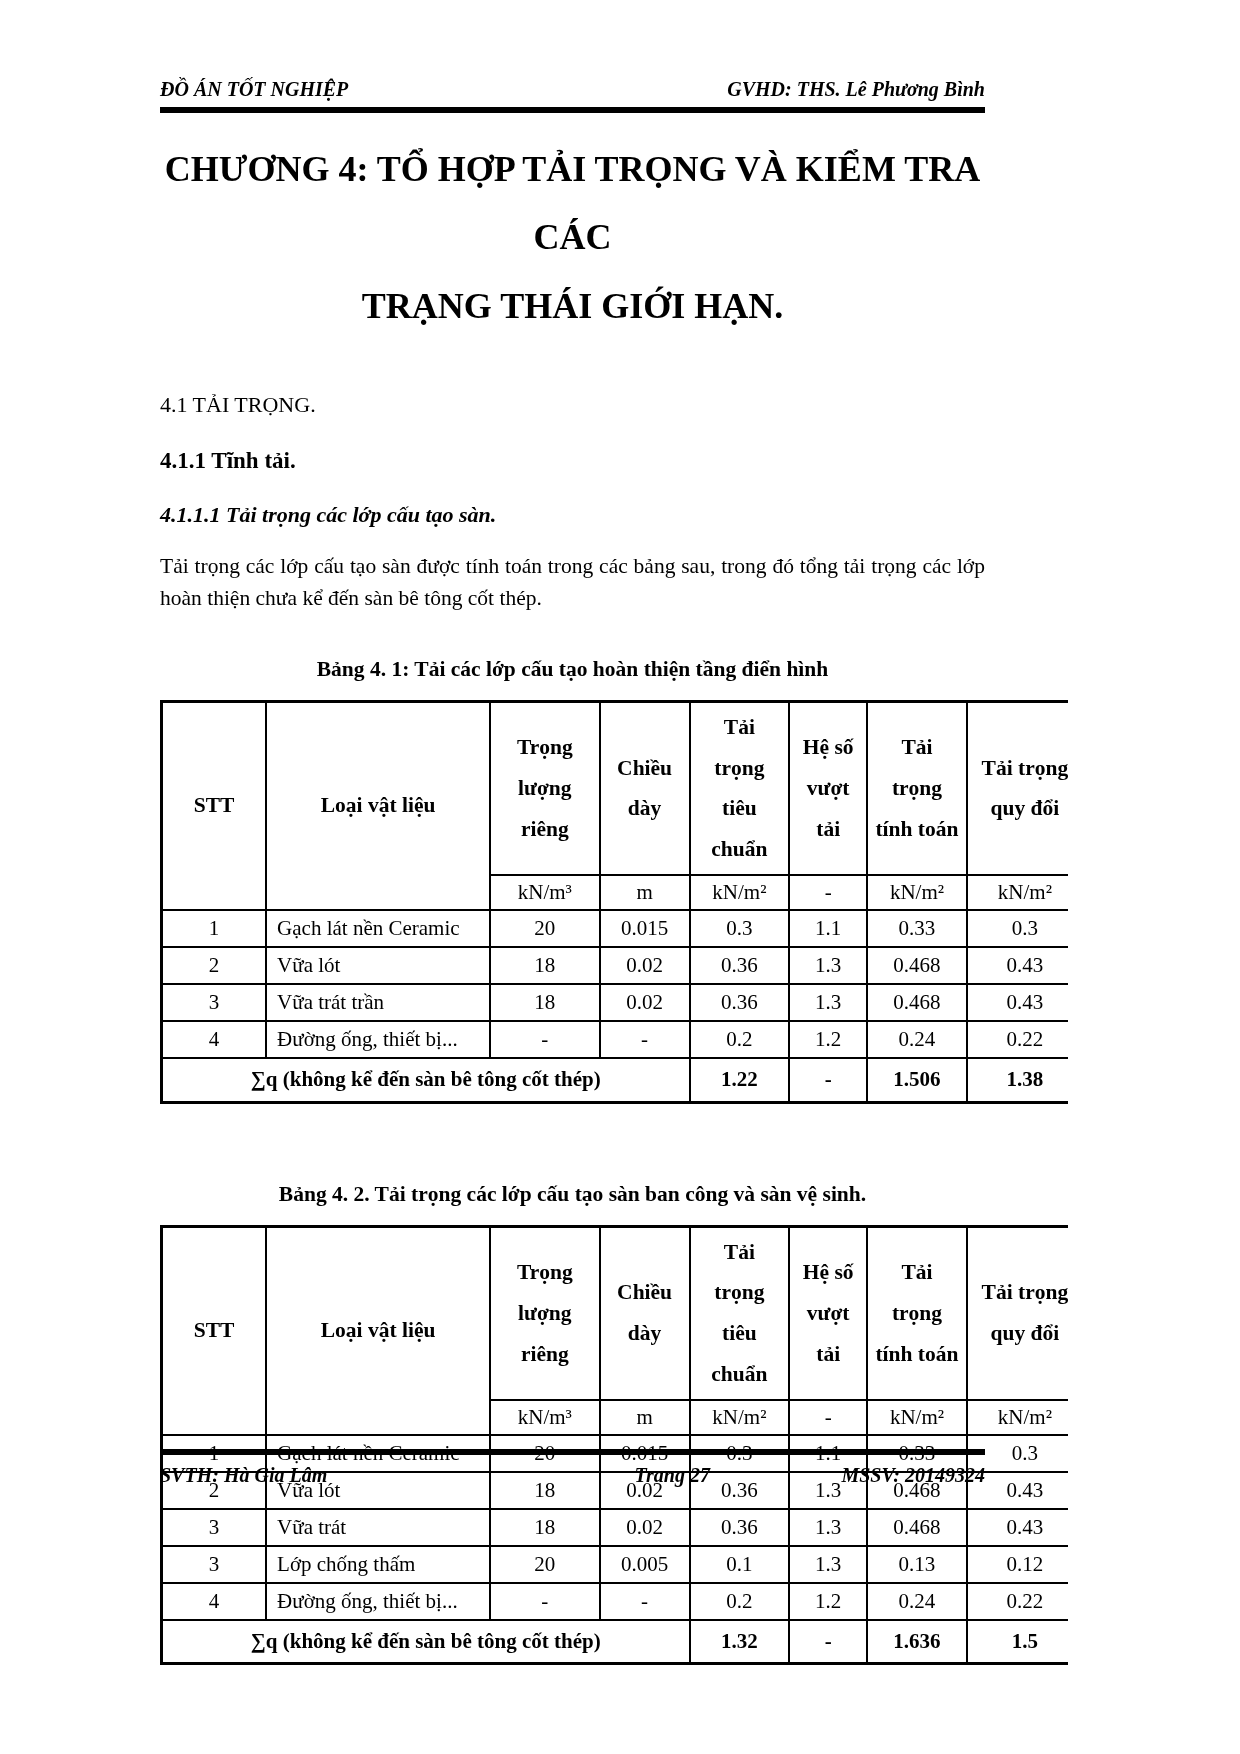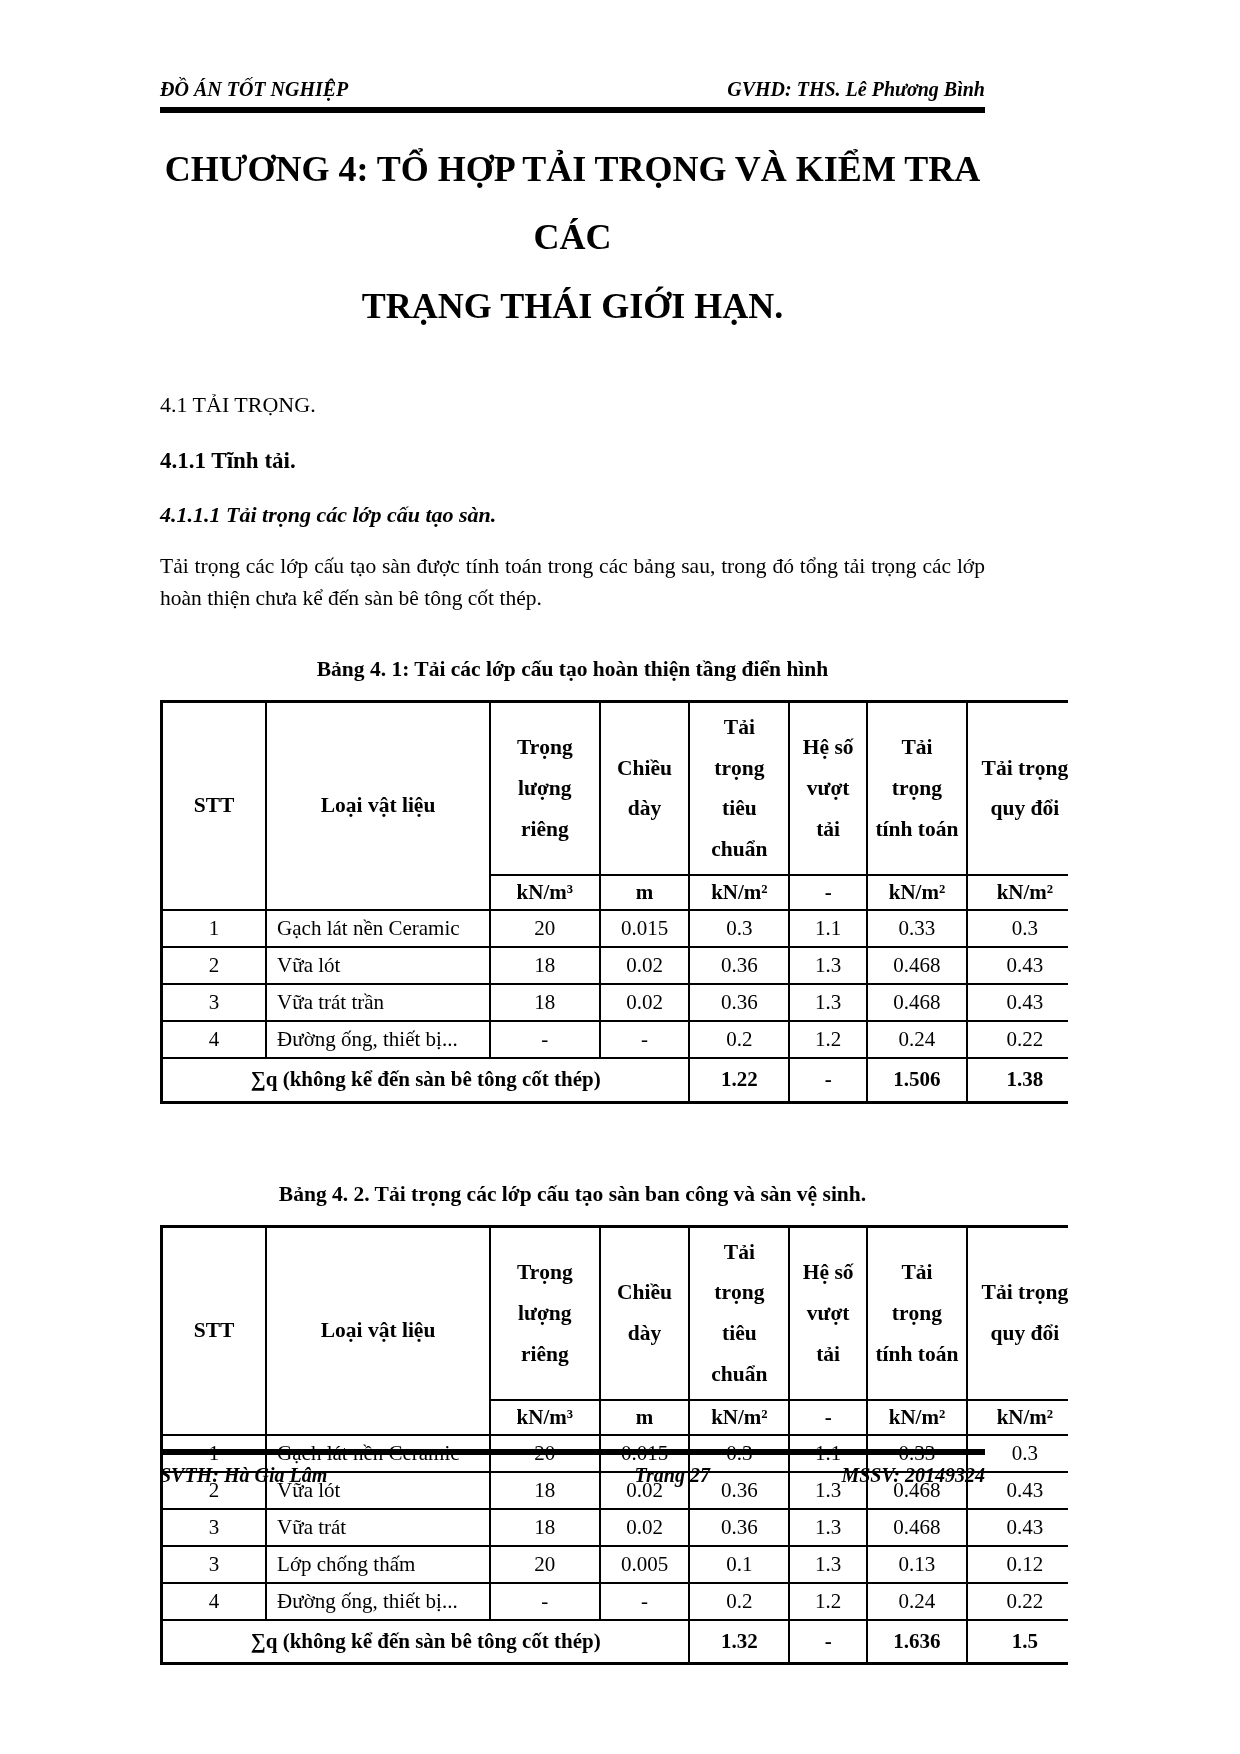--- a/index.html
+++ b/index.html
@@ -89,21 +89,21 @@
     vertical-align: middle;
     padding: 4px 6px;
   }
   table.load th.main {
     font-size: 21.5px;
     white-space: pre-line;
     line-height: 1.9;
     height: 118px;
     font-weight: bold;
   }
-  table.load thead td { height: 34px; font-weight: bold; border-radius: 9px; }
+  table.load thead td { height: 34px; font-weight: normal; border-radius: 9px; }
   table.load tbody td { height: 37px; }
   table.load td.left { text-align: left; padding-left: 10px; }
   table.load tfoot td { height: 44px; font-weight: bold; }
   table.load td.sum-label { text-align: center; }
 </style>
 </head>
 <body>
 
 <div class="page">
 

